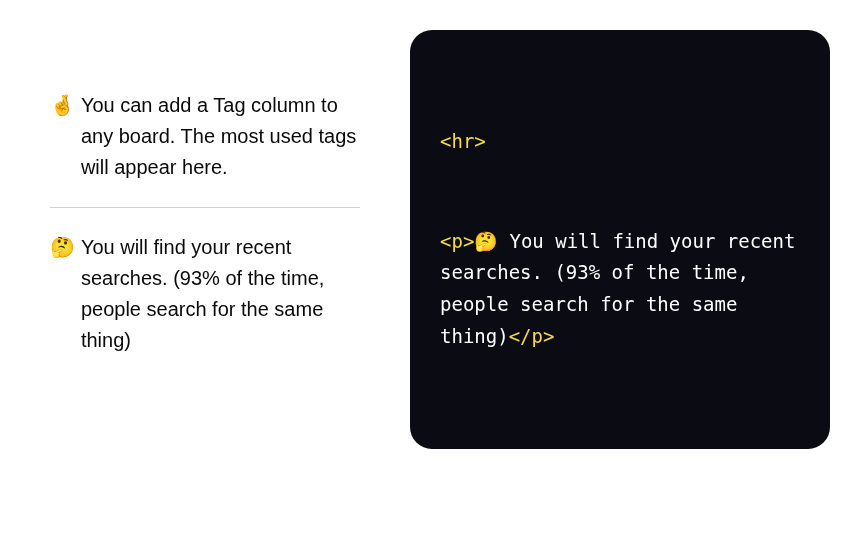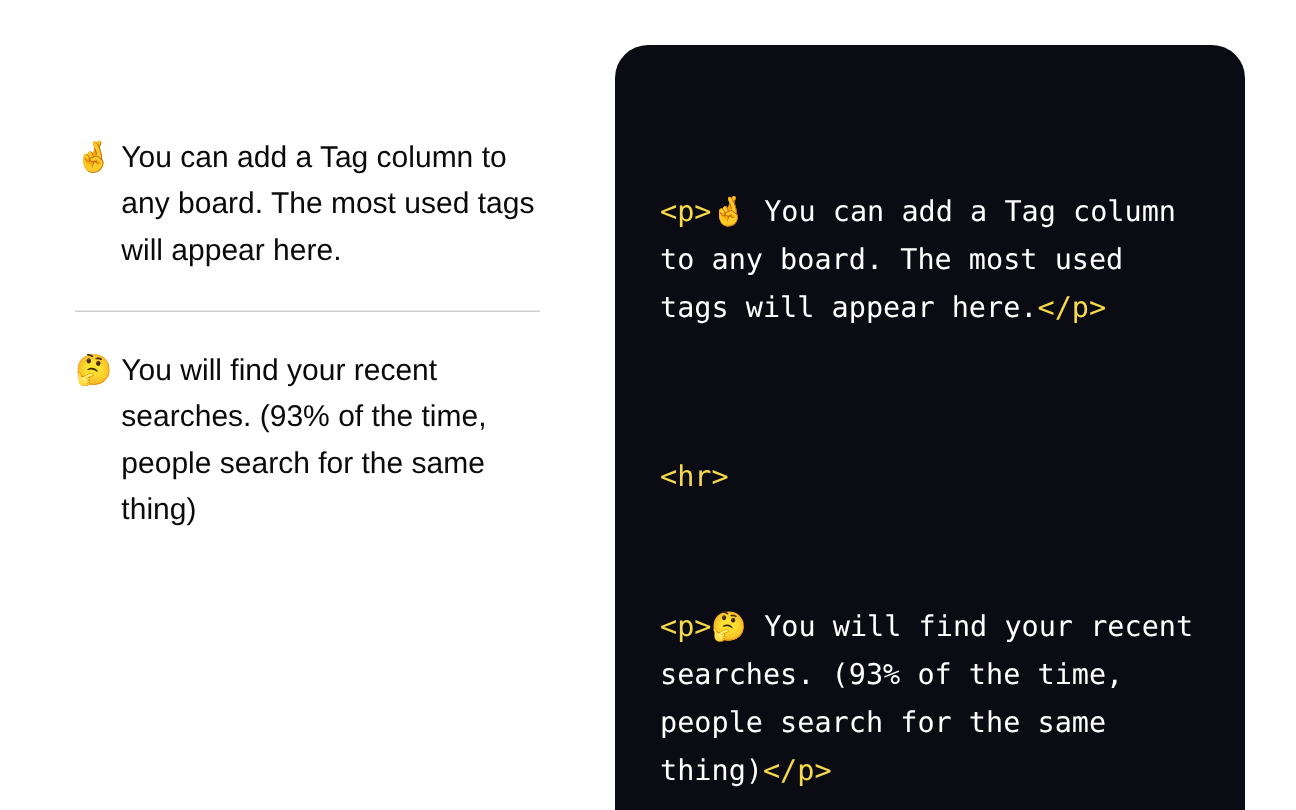--- a/index.html
+++ b/index.html
@@ -79,17 +79,16 @@
   </p>
   <hr class="rendered-hr">
   <p class="rendered-para">
     <span class="emoji">🤔</span>
     <span class="text">You will find your recent searches. (93% of the time, people search for the same thing)</span>
   </p>
 </div>
 
 <div class="right-panel">
   <div class="code-block">
-    <div class="code-para"><span class="tag">&lt;p&gt;</span><span>🤞</span><span> You can add a Tag column to any board. The most used tags will appear here.</span><span class="tag">&lt;/p&gt;</span></div>
     <div class="code-hr"><span class="tag">&lt;hr&gt;</span></div>
     <div class="code-para"><span class="tag">&lt;p&gt;</span><span>🤔</span><span> You will find your recent searches. (93% of the time, people search for the same thing)</span><span class="tag">&lt;/p&gt;</span></div>
   </div>
 </div>
 
 </body></html>

